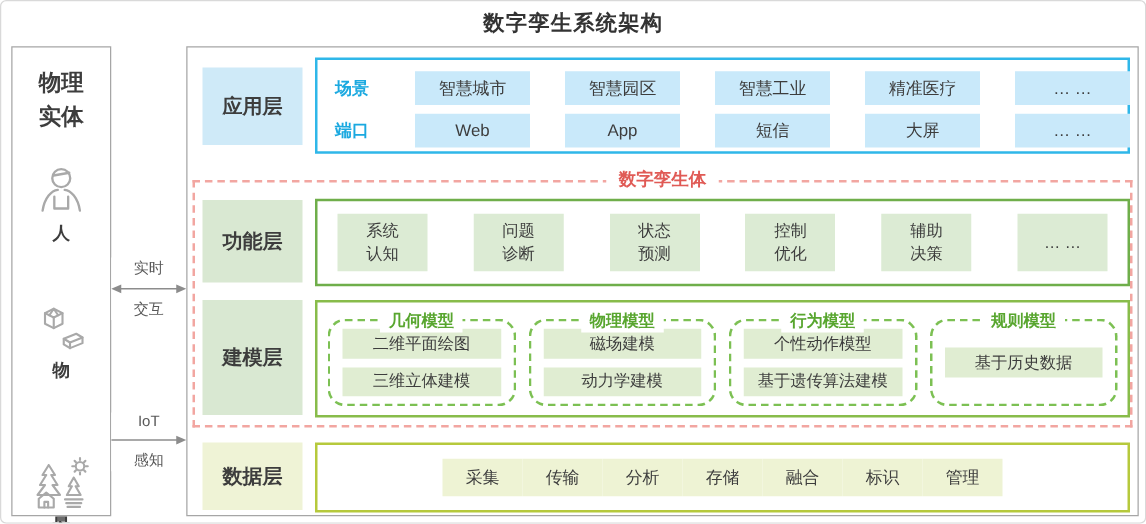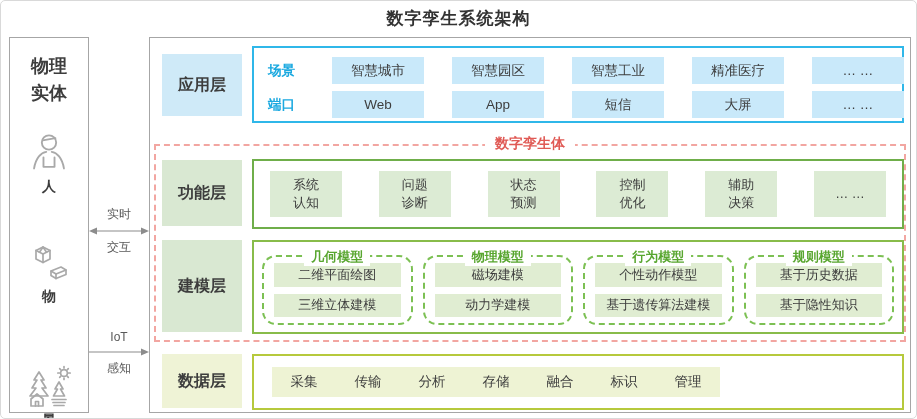--- a/index.html
+++ b/index.html
@@ -55,21 +55,21 @@
   .fn-container{position:absolute;left:102px;top:121px;width:652px;height:70px;border:2px solid var(--green-border);box-sizing:border-box;display:flex;align-items:center;justify-content:space-between;padding:4px 16px;}
   .fn-item{width:72px;height:46px;background:var(--green-item);display:flex;align-items:center;justify-content:center;text-align:center;font-size:13px;line-height:1.35;white-space:pre-line;}
 
   
   .ml-container{position:absolute;left:102px;top:202px;width:652px;height:94px;border:2px solid var(--modeling-border);box-sizing:border-box;display:flex;gap:10px;padding:13px 8px 7px;}
   .ml-group{position:relative;flex:1;border:2px dashed var(--modeling-dash);border-radius:14px;display:flex;flex-direction:column;justify-content:center;gap:7px;padding:6px 10px;box-sizing:border-box;text-align:right;}
   .ml-title{position:absolute;top:-9px;left:50%;transform:translateX(-50%);background:#fff;padding:0 7px;font-size:13px;font-weight:bold;color:var(--modeling-title);white-space:nowrap;}
   .ml-item{height:24px;background:var(--modeling-item);display:flex;align-items:center;justify-content:center;font-size:13px;white-space:nowrap;}
 
   
-  .dl-container{position:absolute;left:102px;top:316px;width:652px;height:56px;border:2px solid var(--data-border);box-sizing:border-box;display:flex;align-items:center;justify-content:flex-start;padding:0 18px;}
+  .dl-container{position:absolute;left:102px;top:316px;width:652px;height:56px;border:2px solid var(--data-border);box-sizing:border-box;display:flex;align-items:center;justify-content:center;padding:0 18px;}
   .dl-item{width:64px;height:30px;background:var(--data-item);display:flex;align-items:center;justify-content:center;font-size:13.5px;}
 </style>
 </head>
 <body>
 
 <div class="canvas">
   <div class="title">数字孪生系统架构</div>
 
   <div class="sidebar">
     <div class="sidebar-title">物理
@@ -196,21 +196,20 @@
         <div class="ml-item">动力学建模</div>
       </div>
       <div class="ml-group">
         <span class="ml-title">行为模型</span>
         <div class="ml-item">个性动作模型</div>
         <div class="ml-item">基于遗传算法建模</div>
       </div>
       <div class="ml-group">
         <span class="ml-title">规则模型</span>
         <div class="ml-item">基于历史数据</div>
-        <div class="ml-item">基于隐性知识</div>
       </div>
     </div>
 
     <div class="layer-label lab-dl">数据层</div>
     <div class="dl-container">
       <div class="dl-item">采集</div>
       <div class="dl-item">传输</div>
       <div class="dl-item">分析</div>
       <div class="dl-item">存储</div>
       <div class="dl-item">融合</div>

